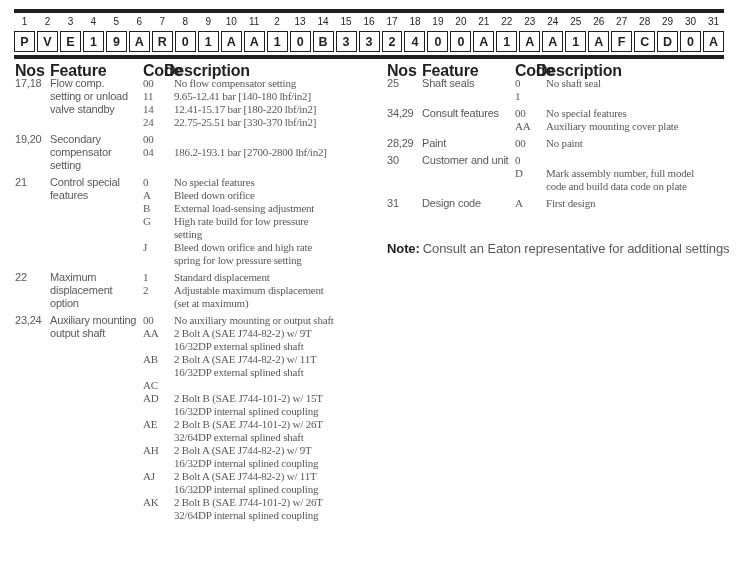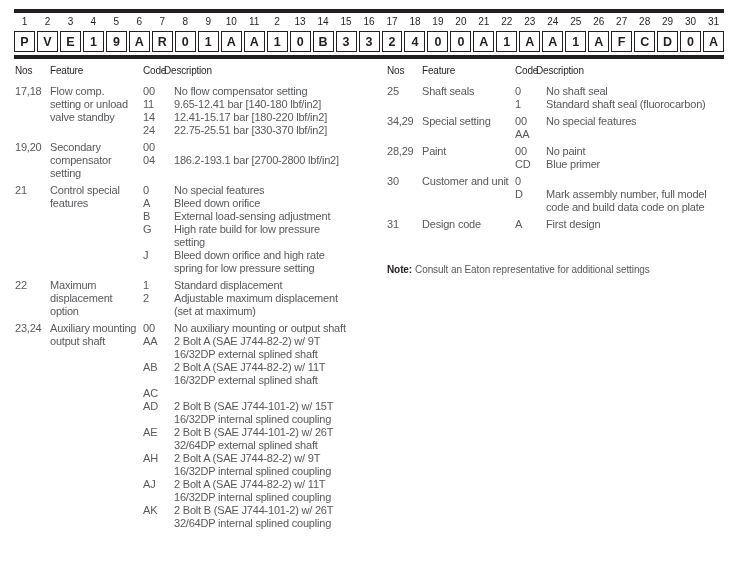--- a/index.html
+++ b/index.html
@@ -21,31 +21,31 @@
     display:flex; align-items:center; justify-content:center;
     font-weight:bold; font-size:12.5px; color:#231f20;
   }
 
   .col { position:absolute; top:64px; width:348px; font-size:11px; line-height:13px; letter-spacing:-0.2px; }
   .col.left { left:15px; }
   .col.right { left:387px; }
 
   .thead {
     display:grid; grid-template-columns:35px 93px 31px 1fr;
-    font-weight:normal; font-size:10px; color:#231f20; margin-bottom:8px;
+    font-weight:bold; font-size:16px; color:#231f20; 
   }
   .thead .h-desc { margin-left:-10px; }
 
   .t-row { display:grid; grid-template-columns:35px 93px 1fr; margin-bottom:4px; }
   .cell-nos { }
   .cell-feature { white-space:pre-line; padding-right:2px; }
-  .opt { display:grid; grid-template-columns:31px 1fr; }
+  .opt { display:grid; grid-template-columns:31px 1fr;font-family:Liberation Serif, serif; }
   .opt .desc { white-space:pre-line; }
 
-  .note { margin-top:33px; font-size:10px; line-height:12px; letter-spacing:-0.1px; }
+  .note { margin-top:33px; font-size:13px; line-height:12px; letter-spacing:-0.1px; }
   .note .note-label { font-weight:bold; color:#231f20; margin-right:3px; }
 </style>
 </head>
 <body>
 
 <div class="page">
 
   <div class="bar top"></div>
 
   <div class="num-row">
@@ -273,48 +273,44 @@
         <div class="t-row">
     <div class="cell-nos">25</div>
     <div class="cell-feature">Shaft seals</div>
     <div class="opts">
             <div class="opt">
     <div class="code">0</div>
     <div class="desc">No shaft seal</div>
   </div>
             <div class="opt">
     <div class="code">1</div>
-    <div class="desc">Standard shaft seal (fluorocarbon)</div>
   </div>
           </div>
   </div>
         <div class="t-row">
     <div class="cell-nos">34,29</div>
-    <div class="cell-feature">Special setting</div>
+    <div class="cell-feature">Consult features</div>
     <div class="opts">
             <div class="opt">
     <div class="code">00</div>
     <div class="desc">No special features</div>
   </div>
             <div class="opt">
     <div class="code">AA</div>
+    <div class="desc">Auxiliary mounting cover plate</div>
   </div>
           </div>
   </div>
         <div class="t-row">
     <div class="cell-nos">28,29</div>
     <div class="cell-feature">Paint</div>
     <div class="opts">
             <div class="opt">
     <div class="code">00</div>
     <div class="desc">No paint</div>
-  </div>
-            <div class="opt">
-    <div class="code">CD</div>
-    <div class="desc">Blue primer</div>
   </div>
           </div>
   </div>
         <div class="t-row">
     <div class="cell-nos">30</div>
     <div class="cell-feature">Customer and unit</div>
     <div class="opts">
             <div class="opt">
     <div class="code">0</div>
   </div>

